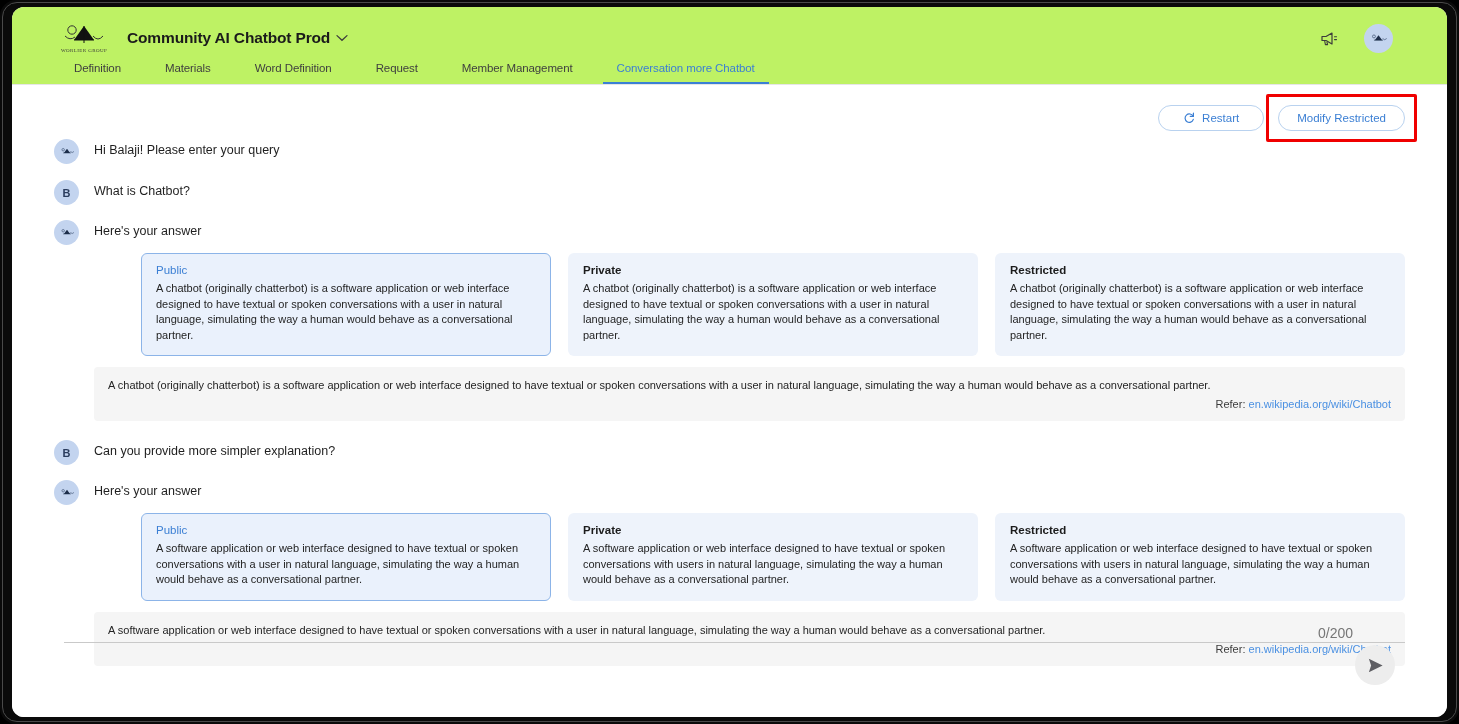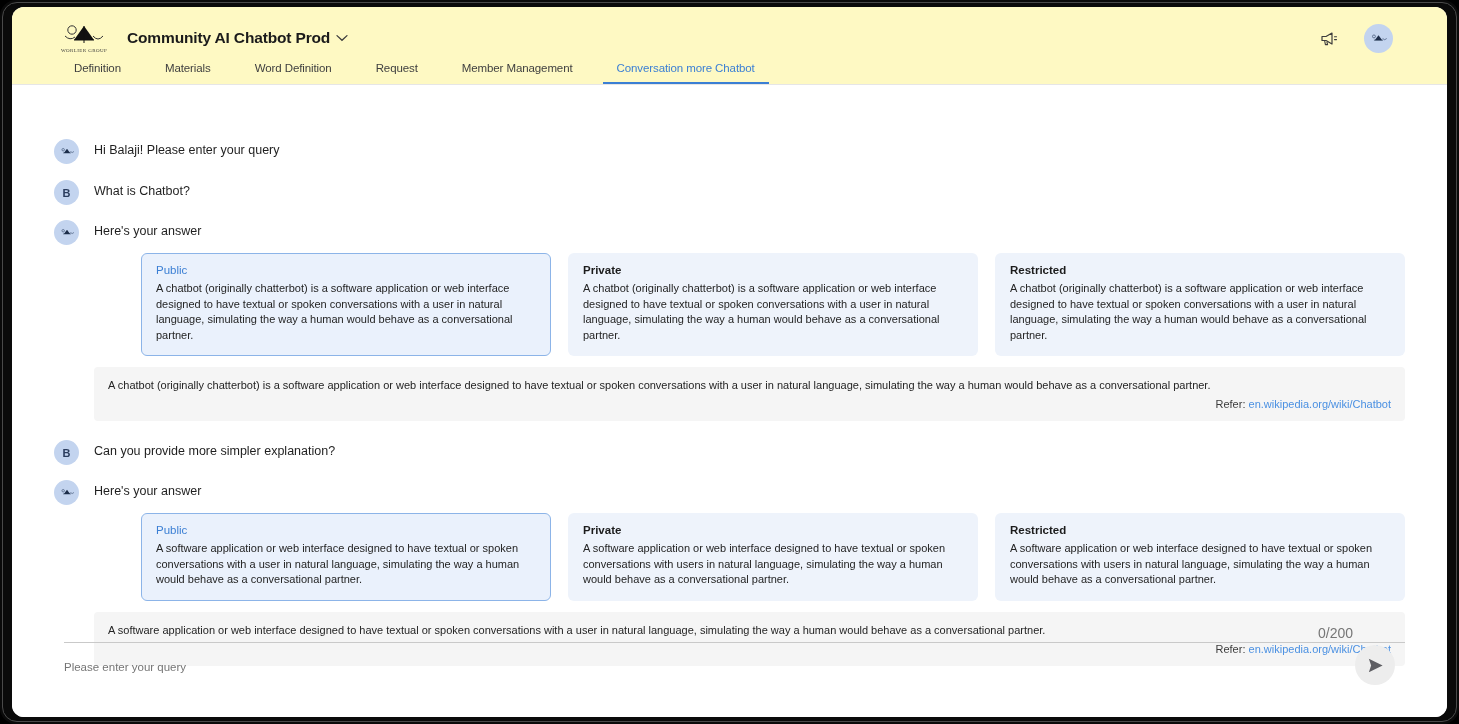--- a/index.html
+++ b/index.html
@@ -35,21 +35,21 @@
     width: 1435px; height: 710px;
     background: #ffffff;
     border-radius: 12px;
     overflow: hidden;
   }
 
   
   .header {
     position: relative;
     height: 78px;
-    background: #fef9c3;
+    background: #bef264;
     border-bottom: 1px solid #e6e6e6;
   }
 
   .brand {
     position: absolute;
     left: 43px; top: 10px;
     display: flex;
     align-items: center;
     gap: 14px;
   }
@@ -350,20 +350,35 @@
         <div class="tab">Materials</div>
         <div class="tab">Word Definition</div>
         <div class="tab">Request</div>
         <div class="tab">Member Management</div>
         <div class="tab active">Conversation more Chatbot</div>
       </div>
     </div>
 
     <div class="main">
 
+      <div class="toolbar">
+        <button class="btn-outline">
+          <span style="display:flex;">
+            <svg width="12" height="12" viewBox="0 0 12 12">
+              <path d="M10 4.2 A4.2 4.2 0 1 0 10.3 7.4" fill="none" stroke="#3b7fd4" stroke-width="1.2" stroke-linecap="round"></path>
+              <path d="M10.4 1.2 L10.4 4.4 L7.3 4.4" fill="none" stroke="#3b7fd4" stroke-width="1.2" stroke-linecap="round" stroke-linejoin="round"></path>
+            </svg>
+          </span>
+          <span>Restart</span>
+        </button>
+
+        <div class="highlight-box">
+          <button class="btn-outline">Modify Restricted</button>
+        </div>
+      </div>
 
       <div class="conversation">
 
         <div class="msg-row" style="margin-bottom:14px;">
           <div class="bubble-avatar">
             <svg width="16" height="9" viewBox="0 0 46 24">
               <polygon points="23,4 32,16 14,16" fill="#1c2d4a"></polygon>
               <circle cx="12" cy="7" r="3.6" fill="none" stroke="#24395c" stroke-width="1.6"></circle>
               <path d="M33 12 Q38 18 43 12" fill="none" stroke="#24395c" stroke-width="1.6"></path>
               <line x1="12" y1="16" x2="34" y2="16" stroke="#1c2d4a" stroke-width="1.8"></line>
@@ -452,21 +467,20 @@
               <span class="refer-link">en.wikipedia.org/wiki/Chatbot</span>
             </div>
           </div>
         </div>
 
       </div>
 
       <div class="composer">
         <div class="char-count">0/200</div>
         <div class="composer-rule"></div>
-        <input class="composer-input" type="text" placeholder="Please enter your query" style="">
         <button class="send-btn">
           <span style="display:flex;">
             <svg width="19" height="19" viewBox="0 0 20 20">
               <path d="M3 3 L17.5 10 L3 17 L5.4 10 Z" fill="#5e5e63"></path>
             </svg>
           </span>
         </button>
       </div>
 
     </div>

